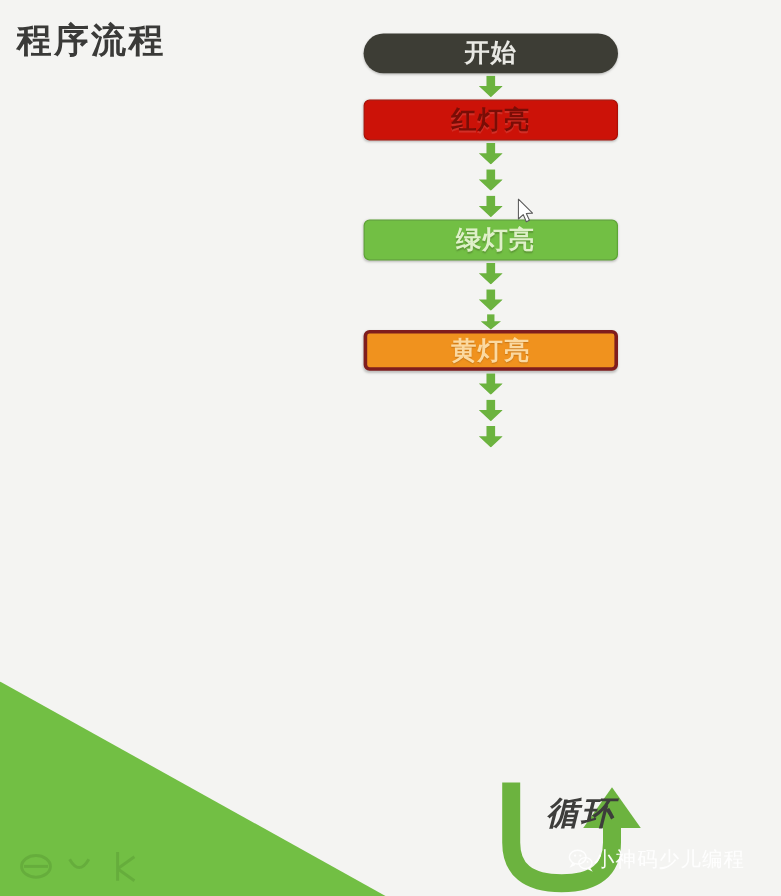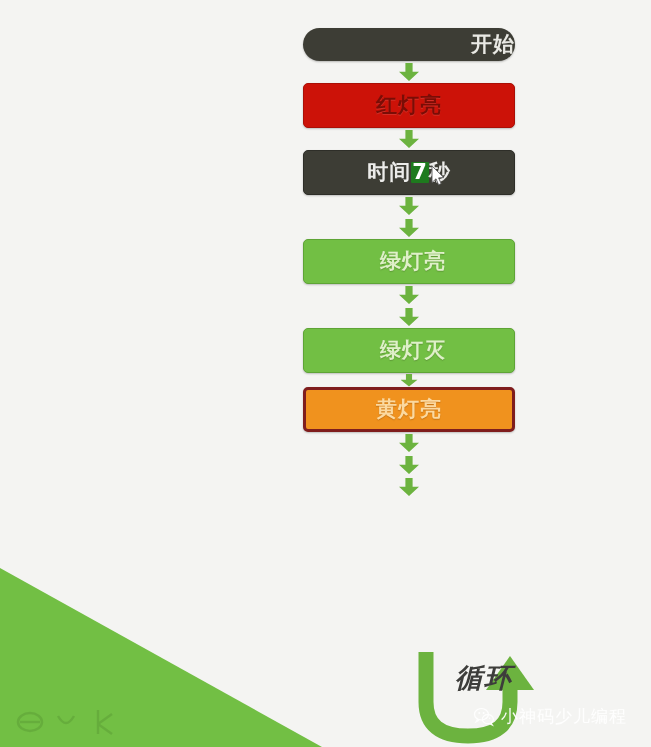--- a/index.html
+++ b/index.html
@@ -72,26 +72,25 @@
     user-select: none;
   }
 
   
   .node.pill {
     height: 33px;
     border-radius: 17px;
     background: #3d3d35;
     color: #e9e9e4;
     box-shadow: 0 1px 2px rgba(0,0,0,0.25);
-    justify-content: flex-end;
   }
 
   
   .node.box {
-    height: 45px;
+    height: 34px;
     border-radius: 5px;
     box-shadow: 0 1px 2px rgba(0,0,0,0.22);
   }
   .node.box.dark   { background: #3d3d35; color: #ececea; border: 1px solid #2e2e28; }
   .node.box.red    { background: #cc1208; color: #7a0d06; border: 1px solid #aa0f06;
                      text-shadow: 0 1px 0 rgba(255,255,255,0.12); }
   .node.box.green  { background: #72bf44; color: #dff0c9; border: 1px solid #5ea436;
                      text-shadow: 0 1px 1px rgba(70,110,40,0.45); padding-left: 8px; }
   .node.box.orange { background: #f0921e; color: #fbd9a0; border: 3px solid #7f1d1d;
                      text-shadow: 0 1px 1px rgba(150,85,10,0.45); }
@@ -144,21 +143,20 @@
     font-style: italic;
   }
 
   
   .watermark {
     position: absolute;
     left: 473px;
     top: 705px;
     display: flex;
     align-items: center;
-    gap: 6px;
     color: #ffffff;
     font-size: 17px;
     letter-spacing: 1px;
     white-space: nowrap;
     opacity: 0.96;
   }
   .wm-icon { width: 22px; height: 22px; flex: 0 0 22px; }
 
   
   .cursor {
@@ -180,64 +178,57 @@
     <svg viewBox="0 0 110 32" width="110" height="32" aria-hidden="true">
       <ellipse cx="16" cy="16" rx="12" ry="9" fill="none" stroke="currentColor" stroke-width="2.5"></ellipse>
       <path d="M6 16 L26 16" stroke="currentColor" stroke-width="2.5" fill="none"></path>
       <path d="M44 10 q8 14 16 0" stroke="currentColor" stroke-width="2.5" fill="none"></path>
       <path d="M84 4 L84 28" stroke="currentColor" stroke-width="2.5" fill="none"></path>
       <path d="M84 18 L98 8" stroke="currentColor" stroke-width="2.5" fill="none"></path>
       <path d="M84 18 L98 28" stroke="currentColor" stroke-width="2.5" fill="none"></path>
     </svg>
   </div>
 
+  <div class="page-title">程序流程</div>
 
   <div class="flow">
 
     <div class="node pill">
       <span>开始</span>
     </div>
     <div class="connector">
       <div class="arrow-down"></div>
     </div>
 
     <div class="node box red">
       <span>红灯亮</span>
     </div>
     <div class="connector">
       <div class="arrow-down"></div>
     </div>
 
-    <div class="node box dark">
-      <span>时间</span>
-        <span class="sel-hl">7</span>
-        <span>秒</span>
-    </div>
     <div class="connector">
       <div class="arrow-down"></div>
     </div>
 
     <div class="connector">
       <div class="arrow-down"></div>
     </div>
 
     <div class="node box green">
       <span>绿灯亮</span>
     </div>
     <div class="connector">
       <div class="arrow-down"></div>
     </div>
 
     <div class="connector">
       <div class="arrow-down"></div>
     </div>
 
-    <div class="node box green">
-      <span>绿灯灭</span>
-    </div>
     <div class="connector tight">
       <div class="arrow-down"></div>
     </div>
 
     <div class="node box orange">
       <span>黄灯亮</span>
     </div>
     <div class="connector">
       <div class="arrow-down"></div>
     </div>

